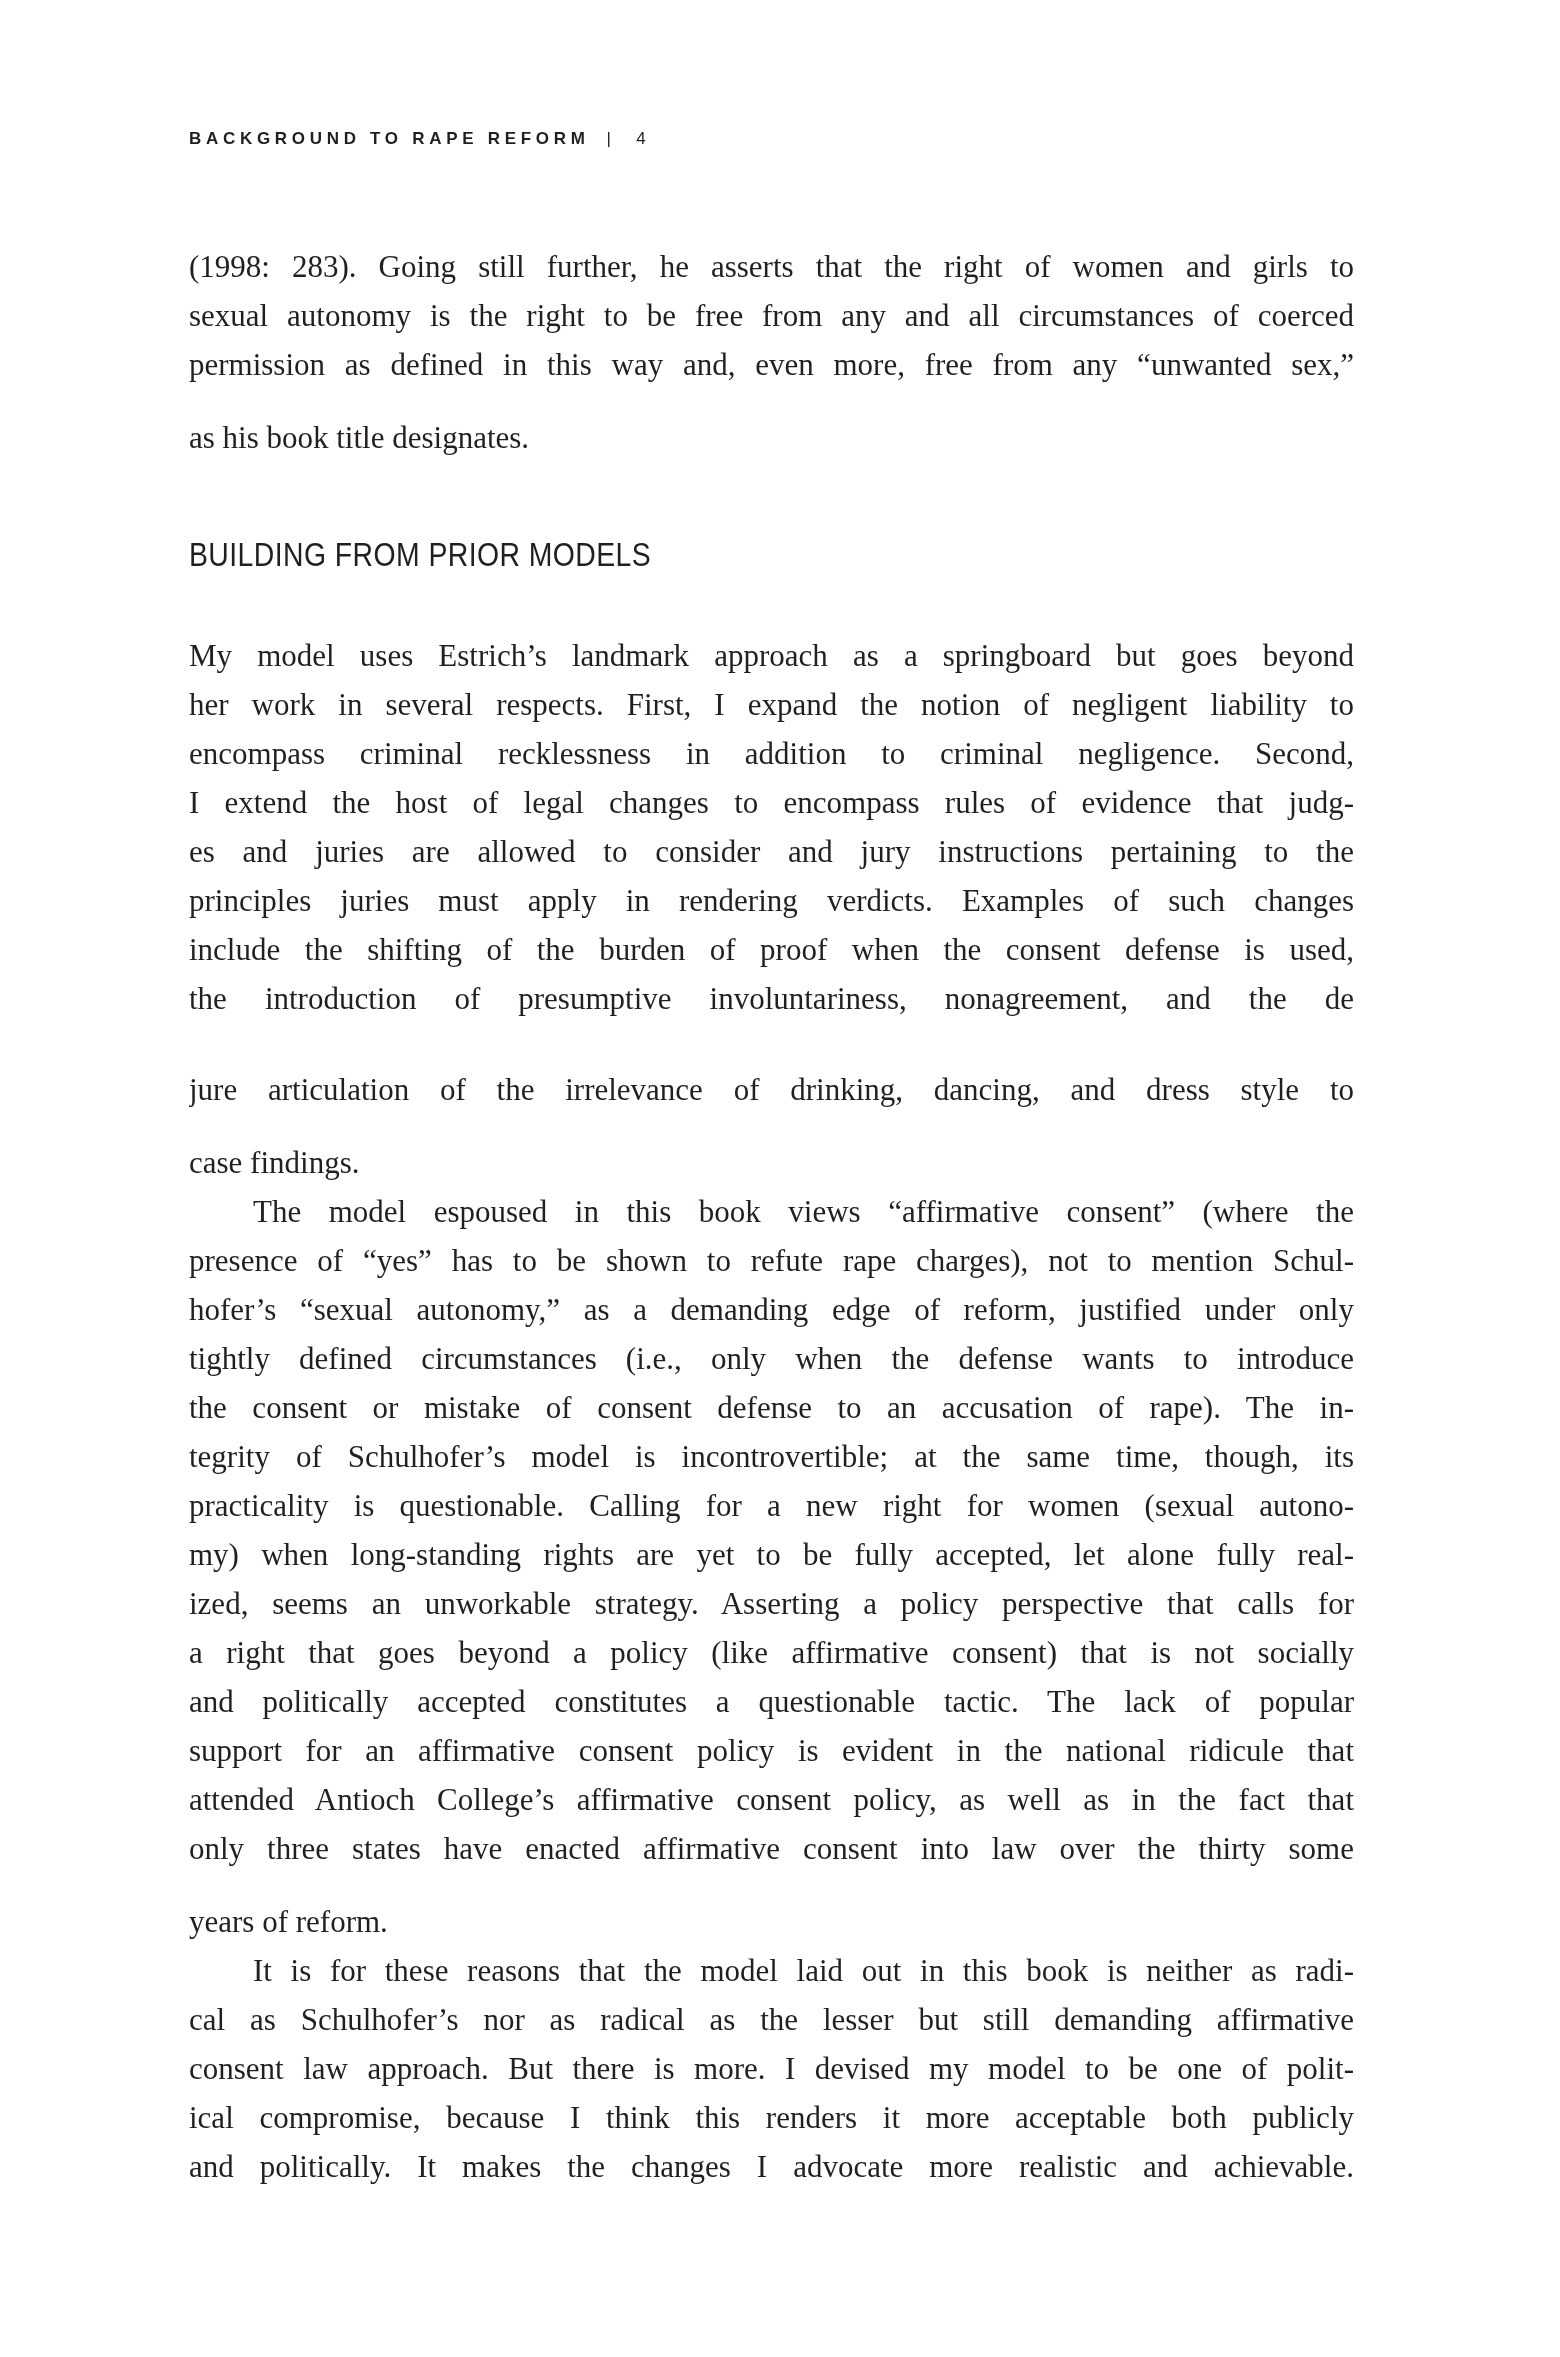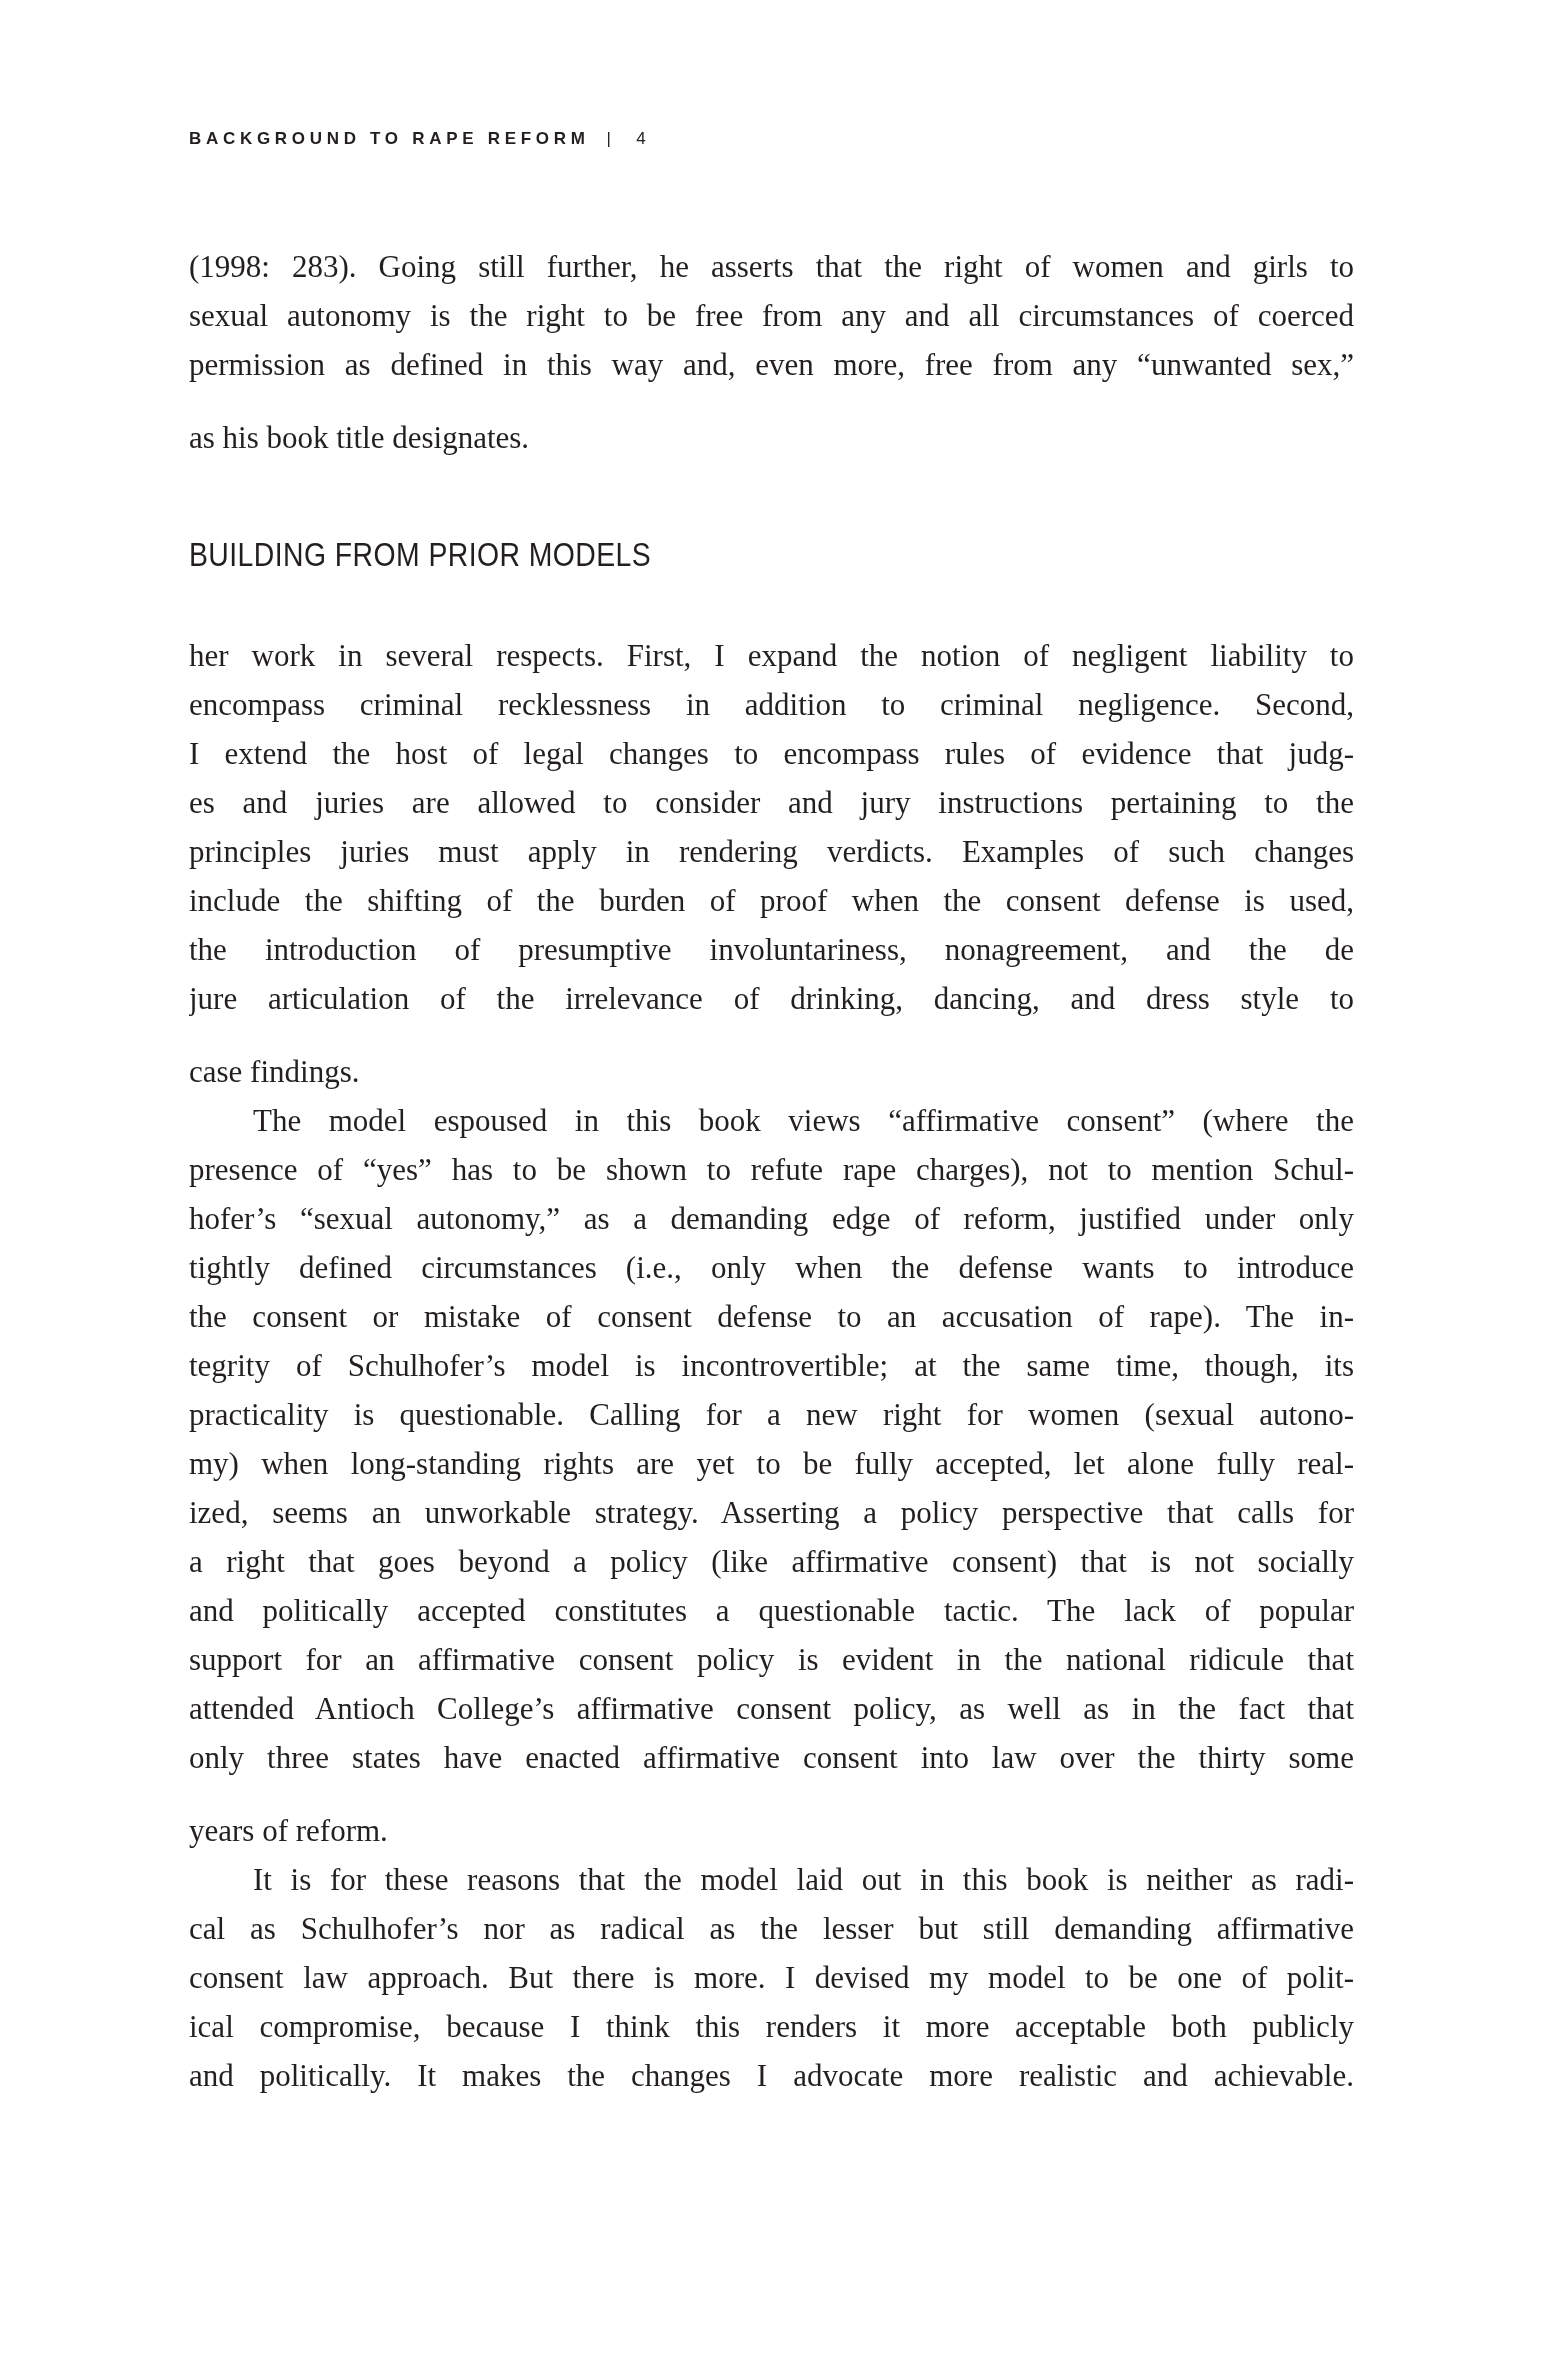--- a/index.html
+++ b/index.html
@@ -24,28 +24,29 @@
   <div class="line" style="white-space: normal; overflow: hidden;">(1998: 283). Going still further, he asserts that the right of women and girls to</div>
   <div class="line" style="white-space: normal; overflow: hidden;">sexual autonomy is the right to be free from any and all circumstances of coerced</div>
   <div class="line" style="white-space: normal; overflow: hidden;">permission as defined in this way and, even more, free from any “unwanted sex,”</div>
   <div class="line last" style="white-space: normal; overflow: hidden;">as his book title designates.</div>
 </div>
 
 <div class="heading">BUILDING FROM PRIOR MODELS</div>
 
 <div class="block" style="top:631px;">
   <div>
+    <div class="line" style="white-space: normal; overflow: hidden;">My model uses Estrich’s landmark approach as a springboard but goes beyond</div>
     <div class="line" style="white-space: normal; overflow: hidden;">her work in several respects. First, I expand the notion of negligent liability to</div>
     <div class="line" style="white-space: normal; overflow: hidden;">encompass criminal recklessness in addition to criminal negligence. Second,</div>
     <div class="line" style="white-space: normal; overflow: hidden;">I extend the host of legal changes to encompass rules of evidence that judg-</div>
     <div class="line" style="white-space: normal; overflow: hidden;">es and juries are allowed to consider and jury instructions pertaining to the</div>
     <div class="line" style="white-space: normal; overflow: hidden;">principles juries must apply in rendering verdicts. Examples of such changes</div>
     <div class="line" style="white-space: normal; overflow: hidden;">include the shifting of the burden of proof when the consent defense is used,</div>
     <div class="line" style="white-space: normal; overflow: hidden;">the introduction of presumptive involuntariness, nonagreement, and the de</div>
-    <div class="line" style="white-space: normal; overflow: hidden;">jure articulation of the irrelevance of drinking, dancing, and dress style to</div>
+    <div class="line" style="white-space: normal; overflow: hidden; margin-top: 42px;">jure articulation of the irrelevance of drinking, dancing, and dress style to</div>
     <div class="line last" style="white-space: normal; overflow: hidden;">case findings.</div>
   </div>
   <div>
     <div class="line indent" style="white-space: normal; overflow: hidden;">The model espoused in this book views “affirmative consent” (where the</div>
     <div class="line" style="white-space: normal; overflow: hidden;">presence of “yes” has to be shown to refute rape charges), not to mention Schul-</div>
     <div class="line" style="white-space: normal; overflow: hidden;">hofer’s “sexual autonomy,” as a demanding edge of reform, justified under only</div>
     <div class="line" style="white-space: normal; overflow: hidden;">tightly defined circumstances (i.e., only when the defense wants to introduce</div>
     <div class="line" style="white-space: normal; overflow: hidden;">the consent or mistake of consent defense to an accusation of rape). The in-</div>
     <div class="line" style="white-space: normal; overflow: hidden;">tegrity of Schulhofer’s model is incontrovertible; at the same time, though, its</div>
     <div class="line" style="white-space: normal; overflow: hidden;">practicality is questionable. Calling for a new right for women (sexual autono-</div>

